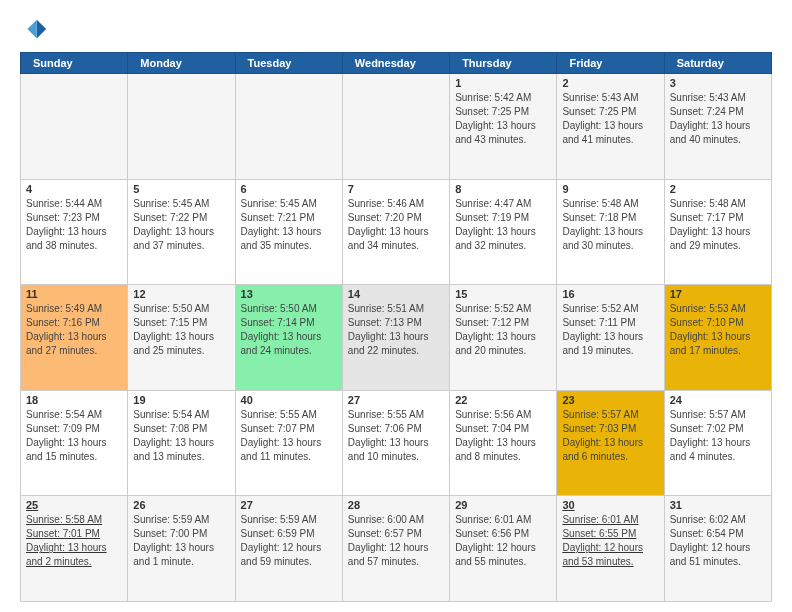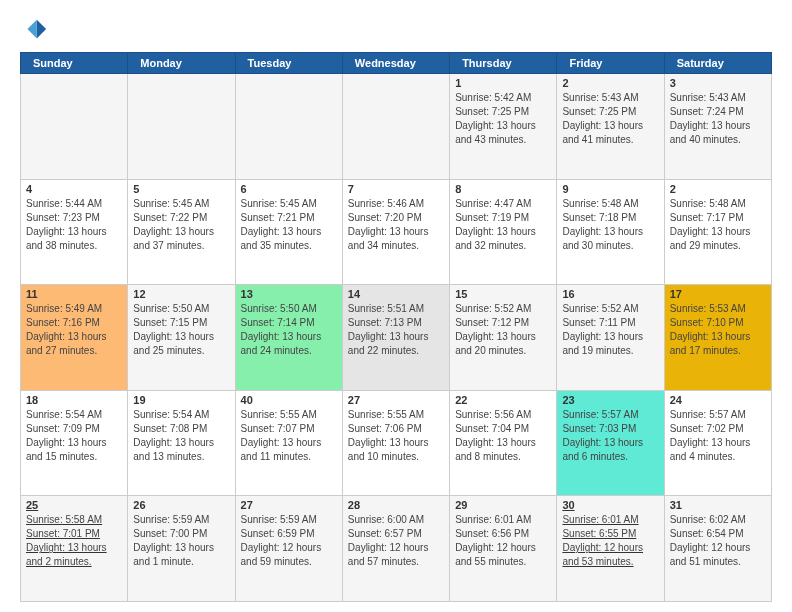--- a/index.html
+++ b/index.html
@@ -300,21 +300,21 @@
 Daylight: 13 hours
 and 10 minutes.</div>
           </td>
           <td style="background: rgb(255, 255, 255);">
             <span class="day-num">22</span>
             <div class="day-info" style="white-space: pre-line;">Sunrise: 5:56 AM
 Sunset: 7:04 PM
 Daylight: 13 hours
 and 8 minutes.</div>
           </td>
-          <td style="background: #5eead4;">
+          <td style="background: #eab308;">
             <span class="day-num">23</span>
             <div class="day-info" style="white-space: pre-line;">Sunrise: 5:57 AM
 Sunset: 7:03 PM
 Daylight: 13 hours
 and 6 minutes.</div>
           </td>
           <td style="background: rgb(255, 255, 255);">
             <span class="day-num">24</span>
             <div class="day-info" style="white-space: pre-line;">Sunrise: 5:57 AM
 Sunset: 7:02 PM

